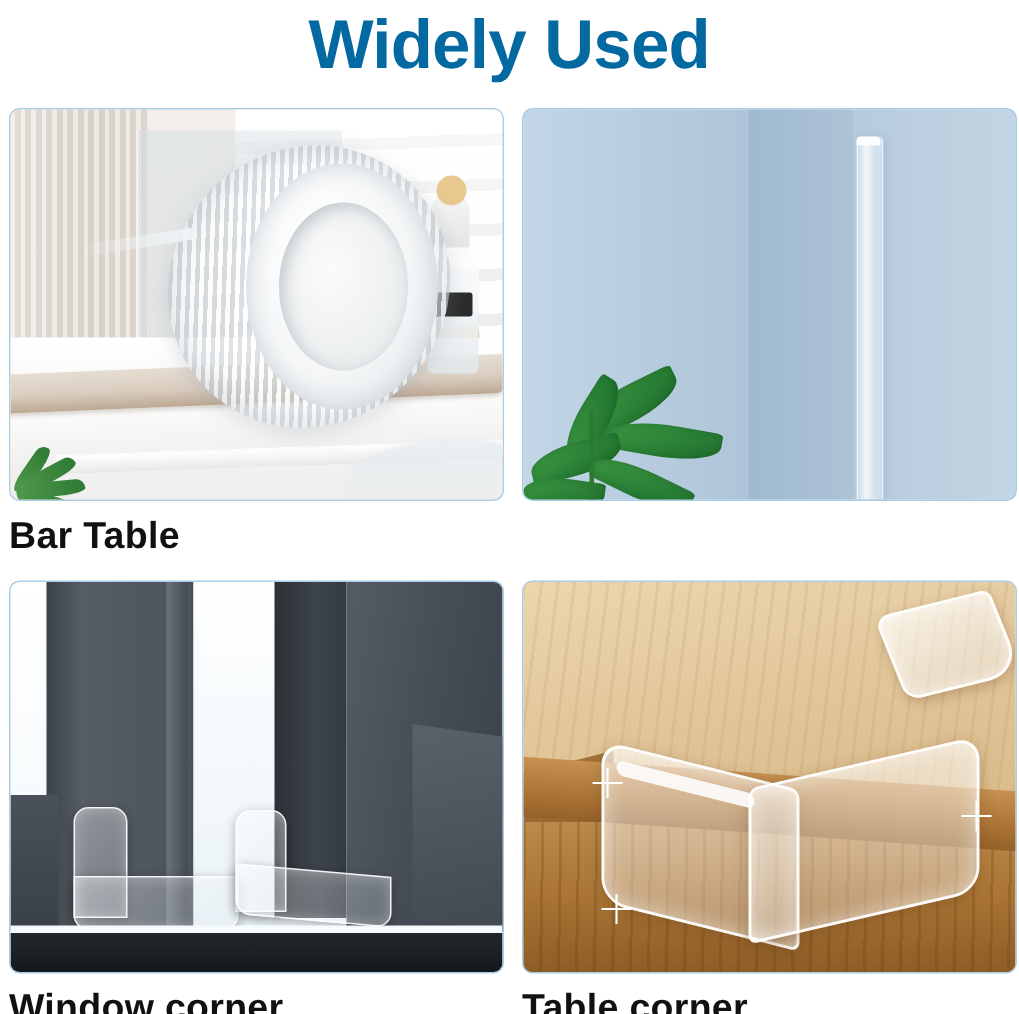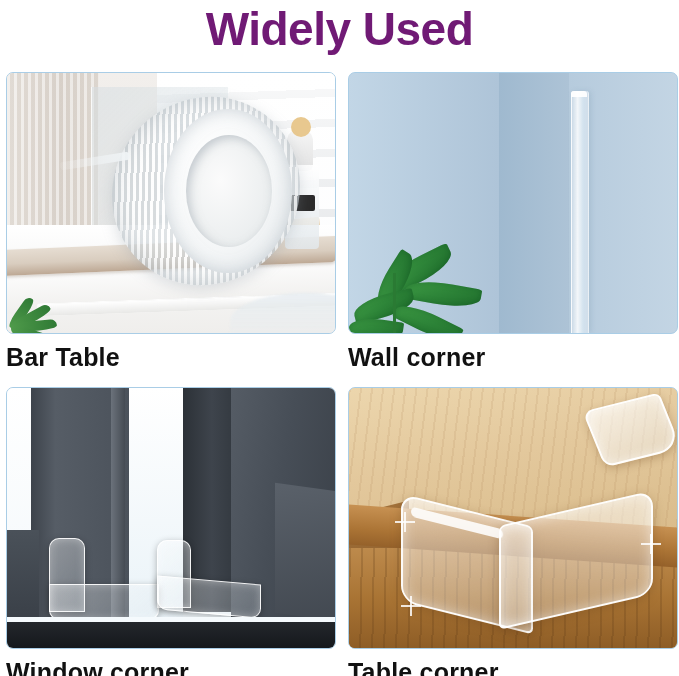--- a/index.html
+++ b/index.html
@@ -12,21 +12,21 @@
   }
   .page{position:relative;width:679px;height:676px;}
 
   
   .title{
     position:absolute;left:0;top:2px;width:679px;
     text-align:center;
     font-size:46px;
     font-weight:bold;
     letter-spacing:-0.5px;
-    color:#701a75;
+    color:#0369a1;
     line-height:54px;
   }
 
   
   .grid{
     position:absolute;left:0;top:72px;width:679px;height:604px;
   }
   .cell{position:absolute;width:332px;}
   .cell-1{left:6px;top:0;}
   .cell-2{left:348px;top:0;}
@@ -379,21 +379,20 @@
         <div class="p2-plant">
           <span class="leaf" style="left:34px;bottom:54px;width:70px;height:24px;transform:rotate(-26deg);"></span>
           <span class="leaf" style="left:14px;bottom:44px;width:60px;height:22px;transform:rotate(-58deg);"></span>
           <span class="leaf" style="left:54px;bottom:30px;width:76px;height:22px;transform:rotate(10deg);"></span>
           <span class="leaf" style="left:2px;bottom:18px;width:62px;height:22px;transform:rotate(-14deg);"></span>
           <span class="leaf" style="left:42px;bottom:2px;width:70px;height:20px;transform:rotate(26deg);"></span>
           <span class="leaf" style="left:-2px;bottom:-4px;width:54px;height:20px;transform:rotate(8deg);"></span>
           <div class="p2-stem"></div>
         </div>
       </div>
-      <div class="caption">Wall corner</div>
     </div>
 
     <div class="cell cell-3">
       <div class="photo p3">
         <div class="p3-pane-l"></div>
         <div class="p3-frame-a"></div>
         <div class="p3-frame-a2"></div>
         <div class="p3-sill-l"></div>
         <div class="p3-gap"></div>
         <div class="p3-frame-b"></div>

